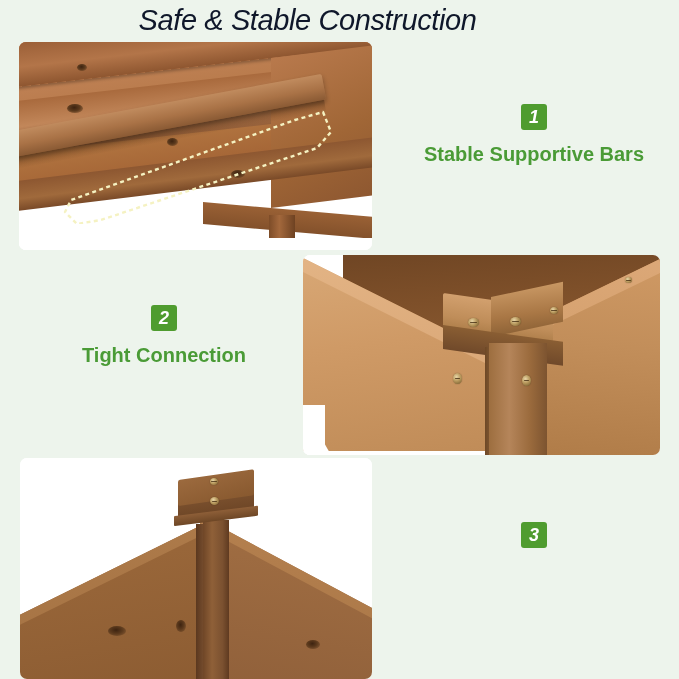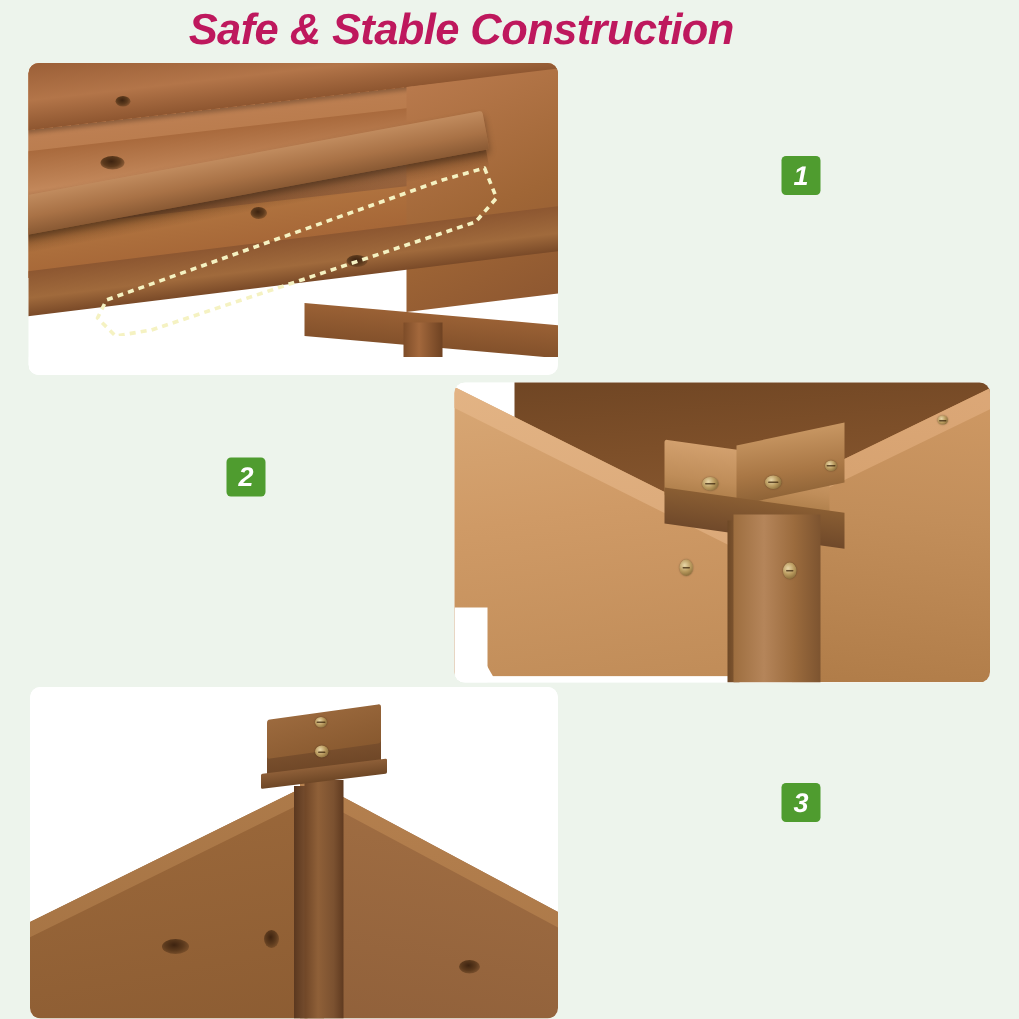--- a/index.html
+++ b/index.html
@@ -16,24 +16,24 @@
   }
 
   
   #page-title {
     position: absolute;
     left: 0;
     top: 4px;
     width: 615px;
     text-align: center;
     font-size: 29px;
-    font-weight: bold;
+    font-weight: normal;
     font-style: italic;
     letter-spacing: -0.4px;
-    color: #be185d;
+    color: #0f172a;
     white-space: nowrap;
   }
 
   
   .photo-panel {
     position: absolute;
     background: #ffffff;
     border-radius: 7px;
     overflow: hidden;
   }
@@ -389,21 +389,23 @@
     <div class="screw" style="left:190px; top:20px; width:8px; height:7px;"></div>
     <div class="screw" style="left:190px; top:39px; width:9px; height:8px;"></div>
     <div class="knot" style="left:88px;  top:168px; width:18px; height:10px;"></div>
     <div class="knot" style="left:156px; top:162px; width:10px; height:12px;"></div>
     <div class="knot" style="left:286px; top:182px; width:14px; height:9px;"></div>
   </div>
 </div>
 
 <div class="feature" id="feature-1">
   <div class="badge">1</div>
+  <div class="feature-label">Stable Supportive Bars</div>
 </div>
 
 <div class="feature" id="feature-2">
   <div class="badge">2</div>
+  <div class="feature-label">Tight Connection</div>
 </div>
 
 <div class="feature" id="feature-3">
   <div class="badge">3</div>
 </div>
 
 </body></html>

